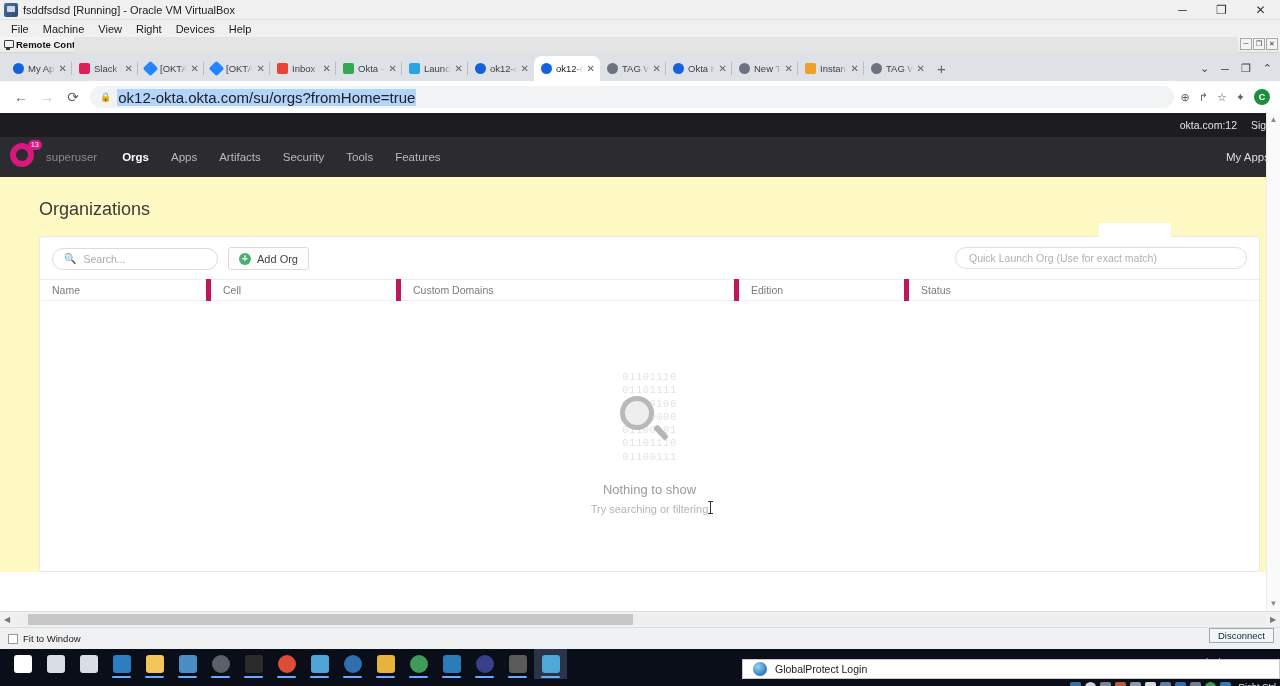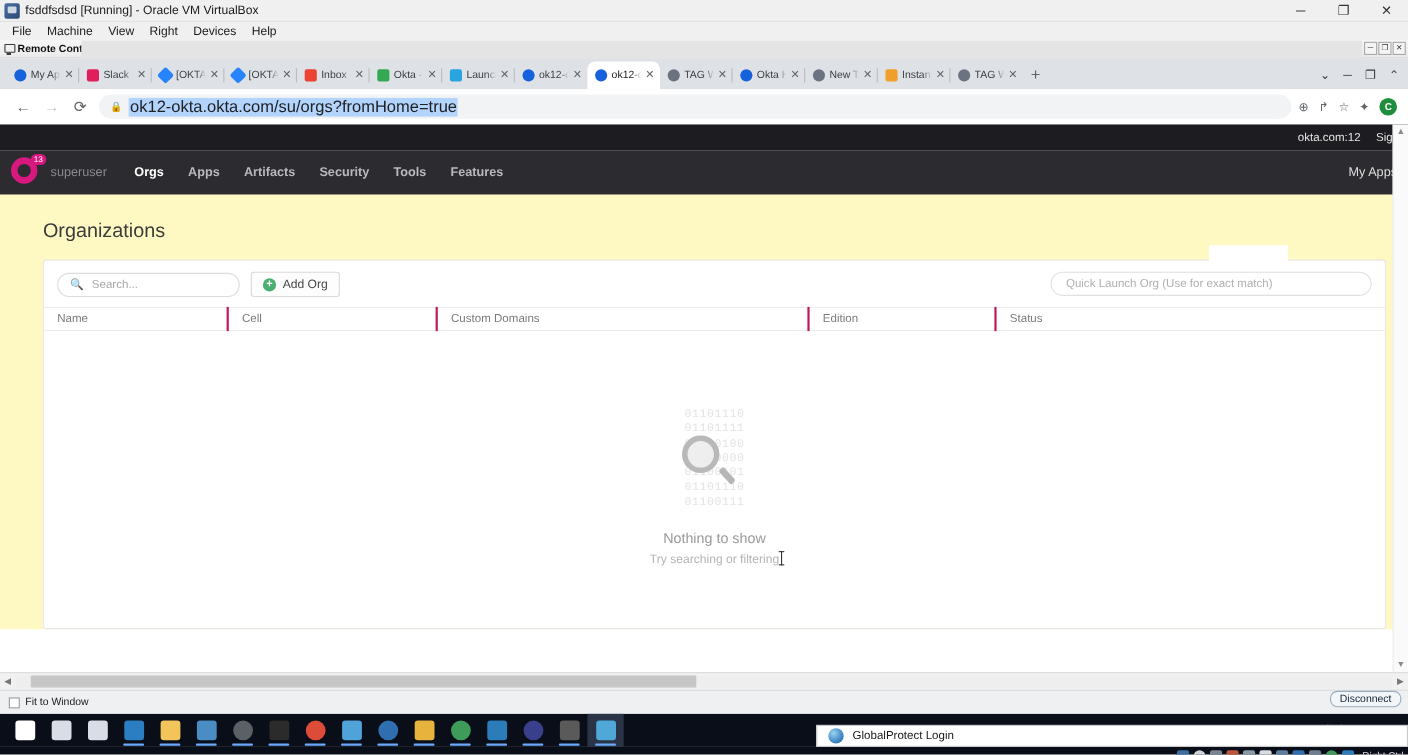--- a/index.html
+++ b/index.html
@@ -150,21 +150,21 @@
   .okta-logo {
     width:24px; height:24px; border-radius:50%;
     border: 6px solid #d7187f; box-sizing:border-box;
   }
   .okta-badge {
     position:absolute; right:-4px; top:-3px; background:#d7187f; color:#fff;
     font-size:7.5px; border-radius:8px; padding:1px 3px; line-height:1;
   }
   .okta-su { font-size:11.5px; color:#8a8a90; margin-right:14px; }
   .okta-link {
-    font-size:11.5px; color:#b9b9bd; padding: 0 11px; font-weight: bold;
+    font-size:11.5px; color:#b9b9bd; padding: 0 11px;
   }
   .okta-link.active { color:#fff; font-weight:bold; }
   .okta-myapps { margin-left:auto; font-size:11.5px; color:#dedede; padding-right:10px; }
 
   .page-body { padding: 22px 20px 0 39px; background:#fef9c3; }
   .page-title { font-size:18px; font-weight:400; color:#3b3b3b; margin-bottom: 16px; }
 
   .panel {
     border:1px solid #e8e8e8; border-radius:3px; background:#fff;
     position:relative;
@@ -193,21 +193,21 @@
     display:flex; align-items:center; padding: 0 13px;
   }
   .quick-ph { font-size:10.5px; color:#b0b0b0; }
 
   .table-head {
     display:flex; border-top:1px solid #ededed; border-bottom:1px solid #ededed;
     height: 22px; align-items:center;
   }
   .th {
     font-size:10.5px; color:#7b7b7b; padding-left: 12px;
-    border-left:2px solid #be185d; height:22px; line-height:22px;
+    border-left:5px solid #be185d; height:22px; line-height:22px;
   }
   .th:first-child { border-left:none; }
 
   .empty-state {
     height: 270px; display:flex; flex-direction:column;
     align-items:center; justify-content:center; padding-top:14px;
   }
   .binary-art { position:relative; width:110px; height:95px; }
   .bin-row {
     font-family:"Liberation Mono", monospace; font-size:10.5px;
@@ -260,21 +260,21 @@
   .fitbar {
     height: 22px; background:#eef0f2; display:flex; align-items:center;
     padding-left: 8px; position:relative; border-top:1px solid #dcdcdc;
   }
   .fit-check {
     width:10px; height:10px; border:1px solid #999; background:#fff; margin-right:5px;
   }
   .fit-label { font-size:9.5px; color:#1a1a1a; }
   .disconnect-btn {
     position:absolute; right:6px; top:0;
-    border:1px solid #9ab; background:#f3f6f9; border-radius:7px;
+    border:1px solid #9ab; background:#f3f6f9; border-radius:0;
     font-size:9.5px; color:#123; padding: 1px 8px;
   }
 
   
   .taskbar {
     height: 30px; background:#0a0e18; display:flex; align-items:center;
     padding-left: 6px; gap: 0px; position:relative;
   }
   .tb-item {
     width:33px; height:30px; display:flex; align-items:center; justify-content:center;

